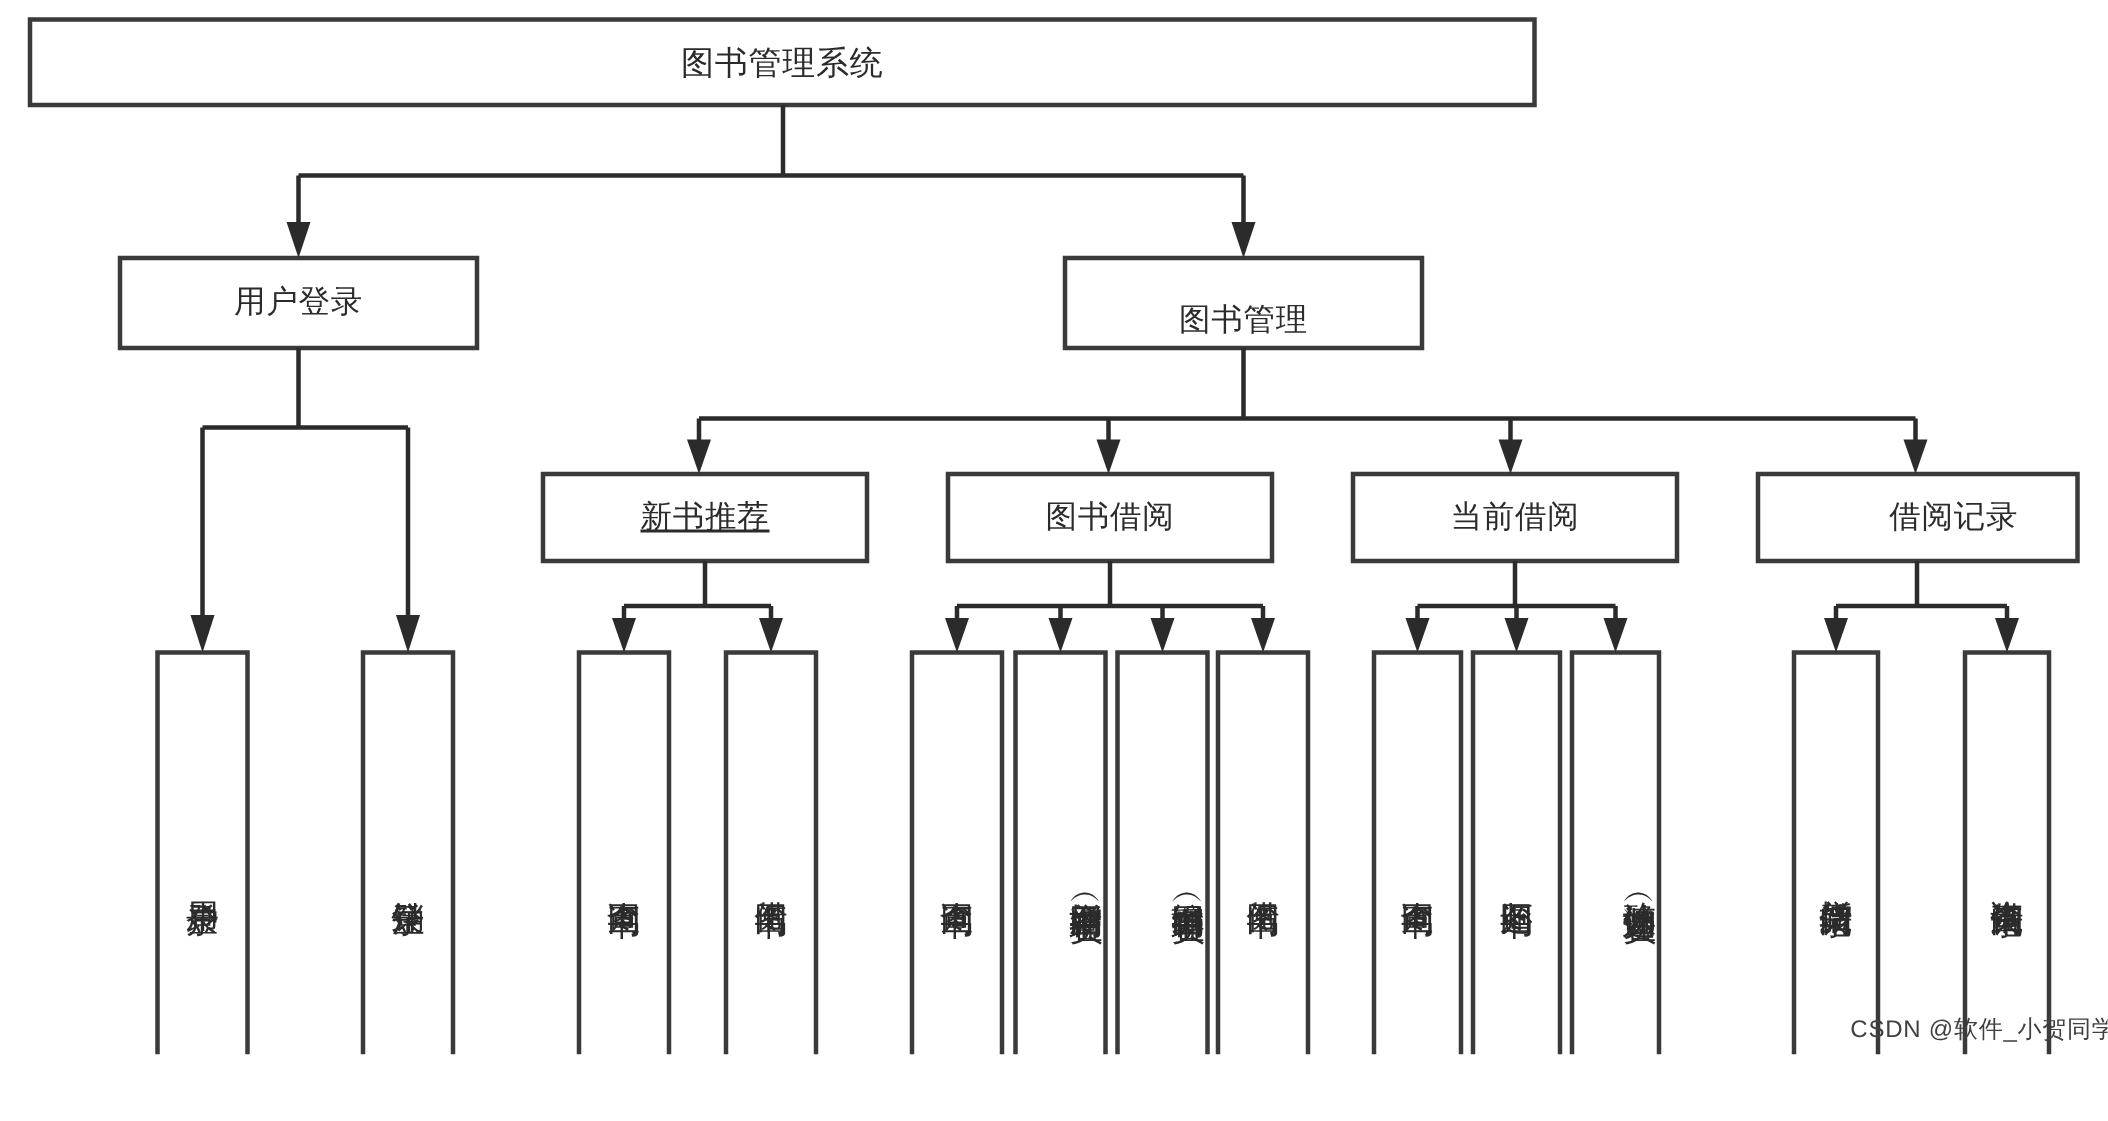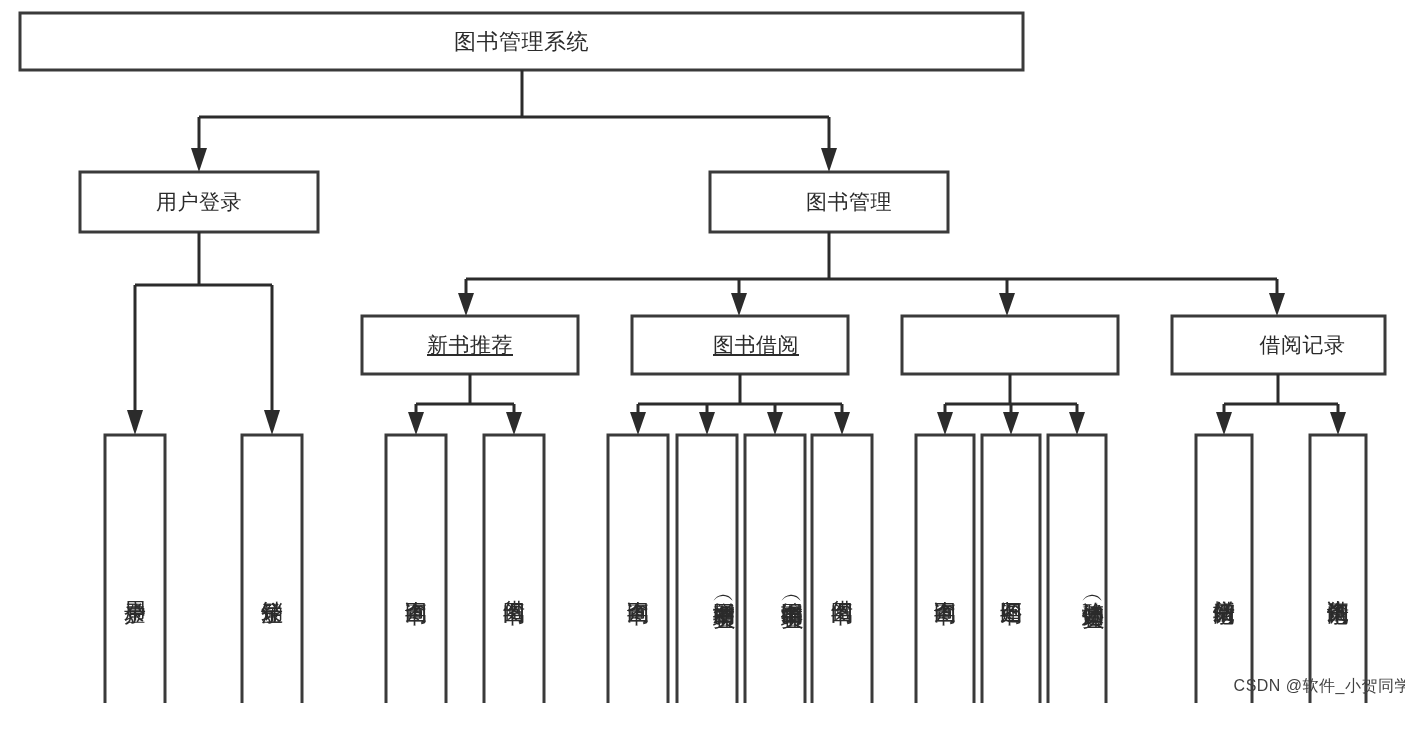--- a/index.html
+++ b/index.html
@@ -184,24 +184,25 @@
       <path class="connector" d="M 1224 404 L 1224 414"></path>
       <path class="connector" d="M 1338 404 L 1338 414"></path>
       <polygon class="arrow-head" points="1216,412 1232,412 1224,435"></polygon>
       <polygon class="arrow-head" points="1330,412 1346,412 1338,435"></polygon>
     </g>
   </svg>
 
   <div class="node-label horizontal root" style="left:20px; top:13px; width:1003px; height:57px;">图书管理系统</div>
 
   <div class="node-label horizontal" style="left:80px; top:172px; width:238px; height:60px;">用户登录</div>
-  <div class="node-label horizontal" style="left:710px; top:172px; width:238px; height:60px;margin-left:20px;">图书管理</div>
+  <div class="node-label horizontal" style="left:710px; top:184px; width:238px; height:60px;">图书管理</div>
 
   <div class="node-label horizontal" style="left:362px; top:316px; width:216px; height:58px;text-decoration:underline;">新书推荐</div>
-  <div class="node-label horizontal" style="left:648px; top:316px; width:216px; height:58px;text-decoration:underline;">图书借阅</div>
+  <div class="node-label horizontal" style="left:632px; top:316px; width:216px; height:58px;">图书借阅</div>
+  <div class="node-label horizontal" style="left:902px; top:316px; width:216px; height:58px;">当前借阅</div>
   <div class="node-label horizontal" style="left:1172px; top:316px; width:213px; height:58px;margin-left:24px;">借阅记录</div>
 
   <div class="node-label vertical" style="left:105px; top:435px; width:60px; height:300px;">用户登录</div>
   <div class="node-label vertical" style="left:242px; top:435px; width:60px; height:300px;">注销登录</div>
 
   <div class="node-label vertical" style="left:386px; top:435px; width:60px; height:300px;">查询图书</div>
   <div class="node-label vertical" style="left:484px; top:435px; width:60px; height:300px;">借阅图书</div>
 
   <div class="node-label vertical" style="left:608px; top:435px; width:60px; height:300px;">查询图书</div>
   <div class="node-label vertical" style="left:677px; top:435px; width:60px; height:300px; align-items:flex-start; padding-top:6px;">新增图书（管理员）</div>

